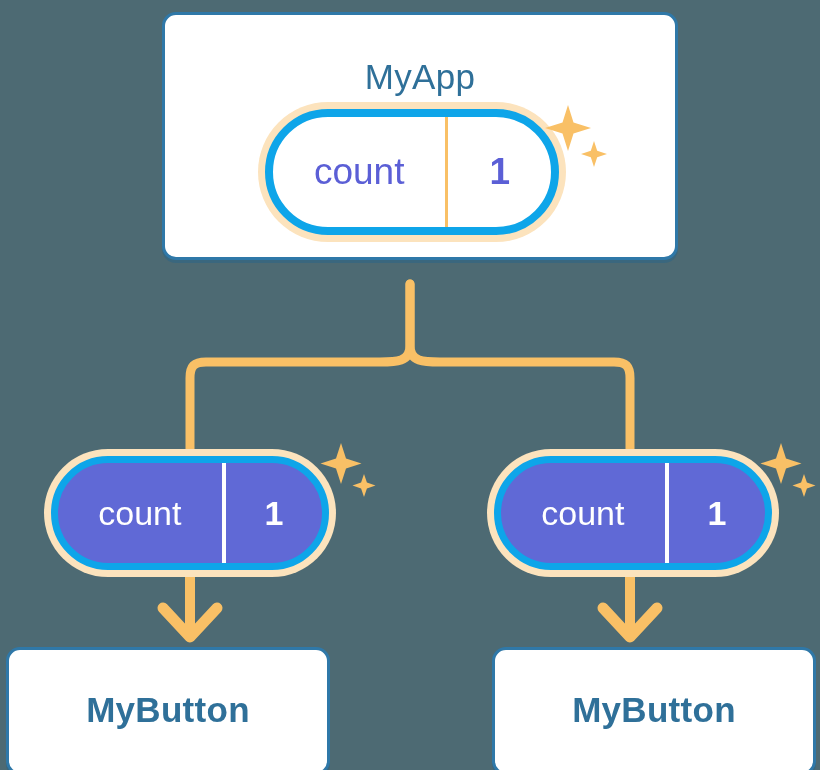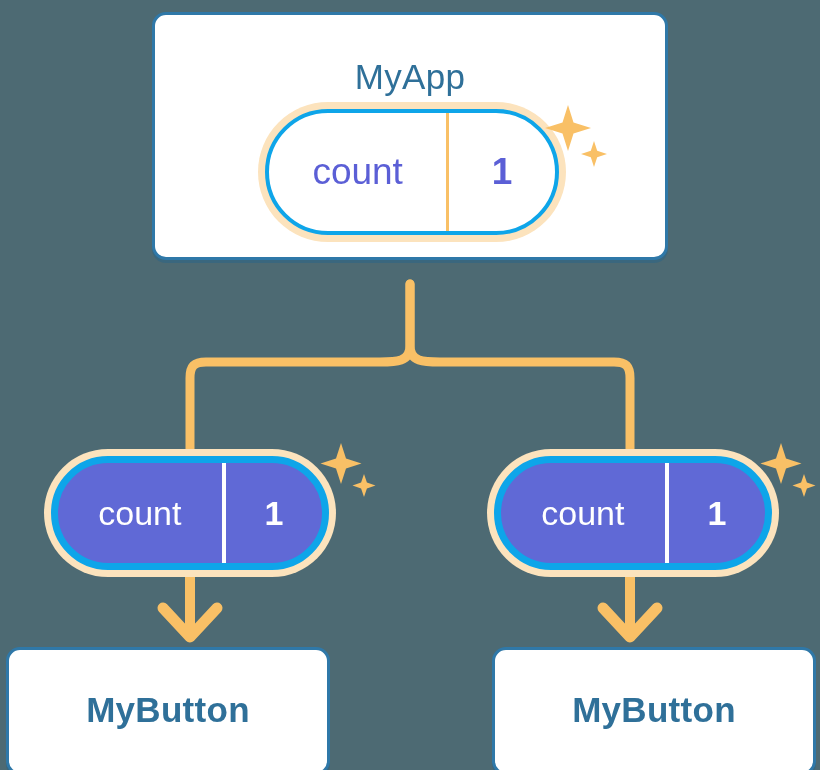--- a/index.html
+++ b/index.html
@@ -38,21 +38,21 @@
     left: 0;
     width: 100%;
     text-align: center;
     color: #2f7099;
     font-size: 35px;
     font-weight: 400;
     letter-spacing: 0.3px;
     white-space: nowrap;
   }
 
-  #app-card { left: 152px; top: 12px; width: 516px; height: 248px; }
+  #app-card { left: 162px; top: 12px; width: 516px; height: 248px; }
   #app-card .card-title { top: 42px; }
 
   #btn-card-left  { left: 6px;   top: 647px; width: 324px; height: 128px; }
   #btn-card-right { left: 492px; top: 647px; width: 324px; height: 128px; }
   #btn-card-left .card-title,
   #btn-card-right .card-title { top: 40px; font-weight: bold; }
 
   
   .pill {
     position: absolute;
@@ -61,21 +61,21 @@
     align-items: stretch;
     border-radius: 999px;
     background: #fce3bd;              
     padding: 7px;
   }
   .pill-inner {
     flex: 1 1 auto;
     display: flex;
     align-items: stretch;
     border-radius: 999px;
-    border: 4px solid #0ea5e9;        
+    border: 8px solid #0ea5e9;        
     box-sizing: border-box;
     overflow: hidden;
   }
   .pill-key, .pill-val {
     display: flex;
     align-items: center;
     justify-content: center;
     box-sizing: border-box;
   }
   .pill-key { flex: 0 0 62%; }

